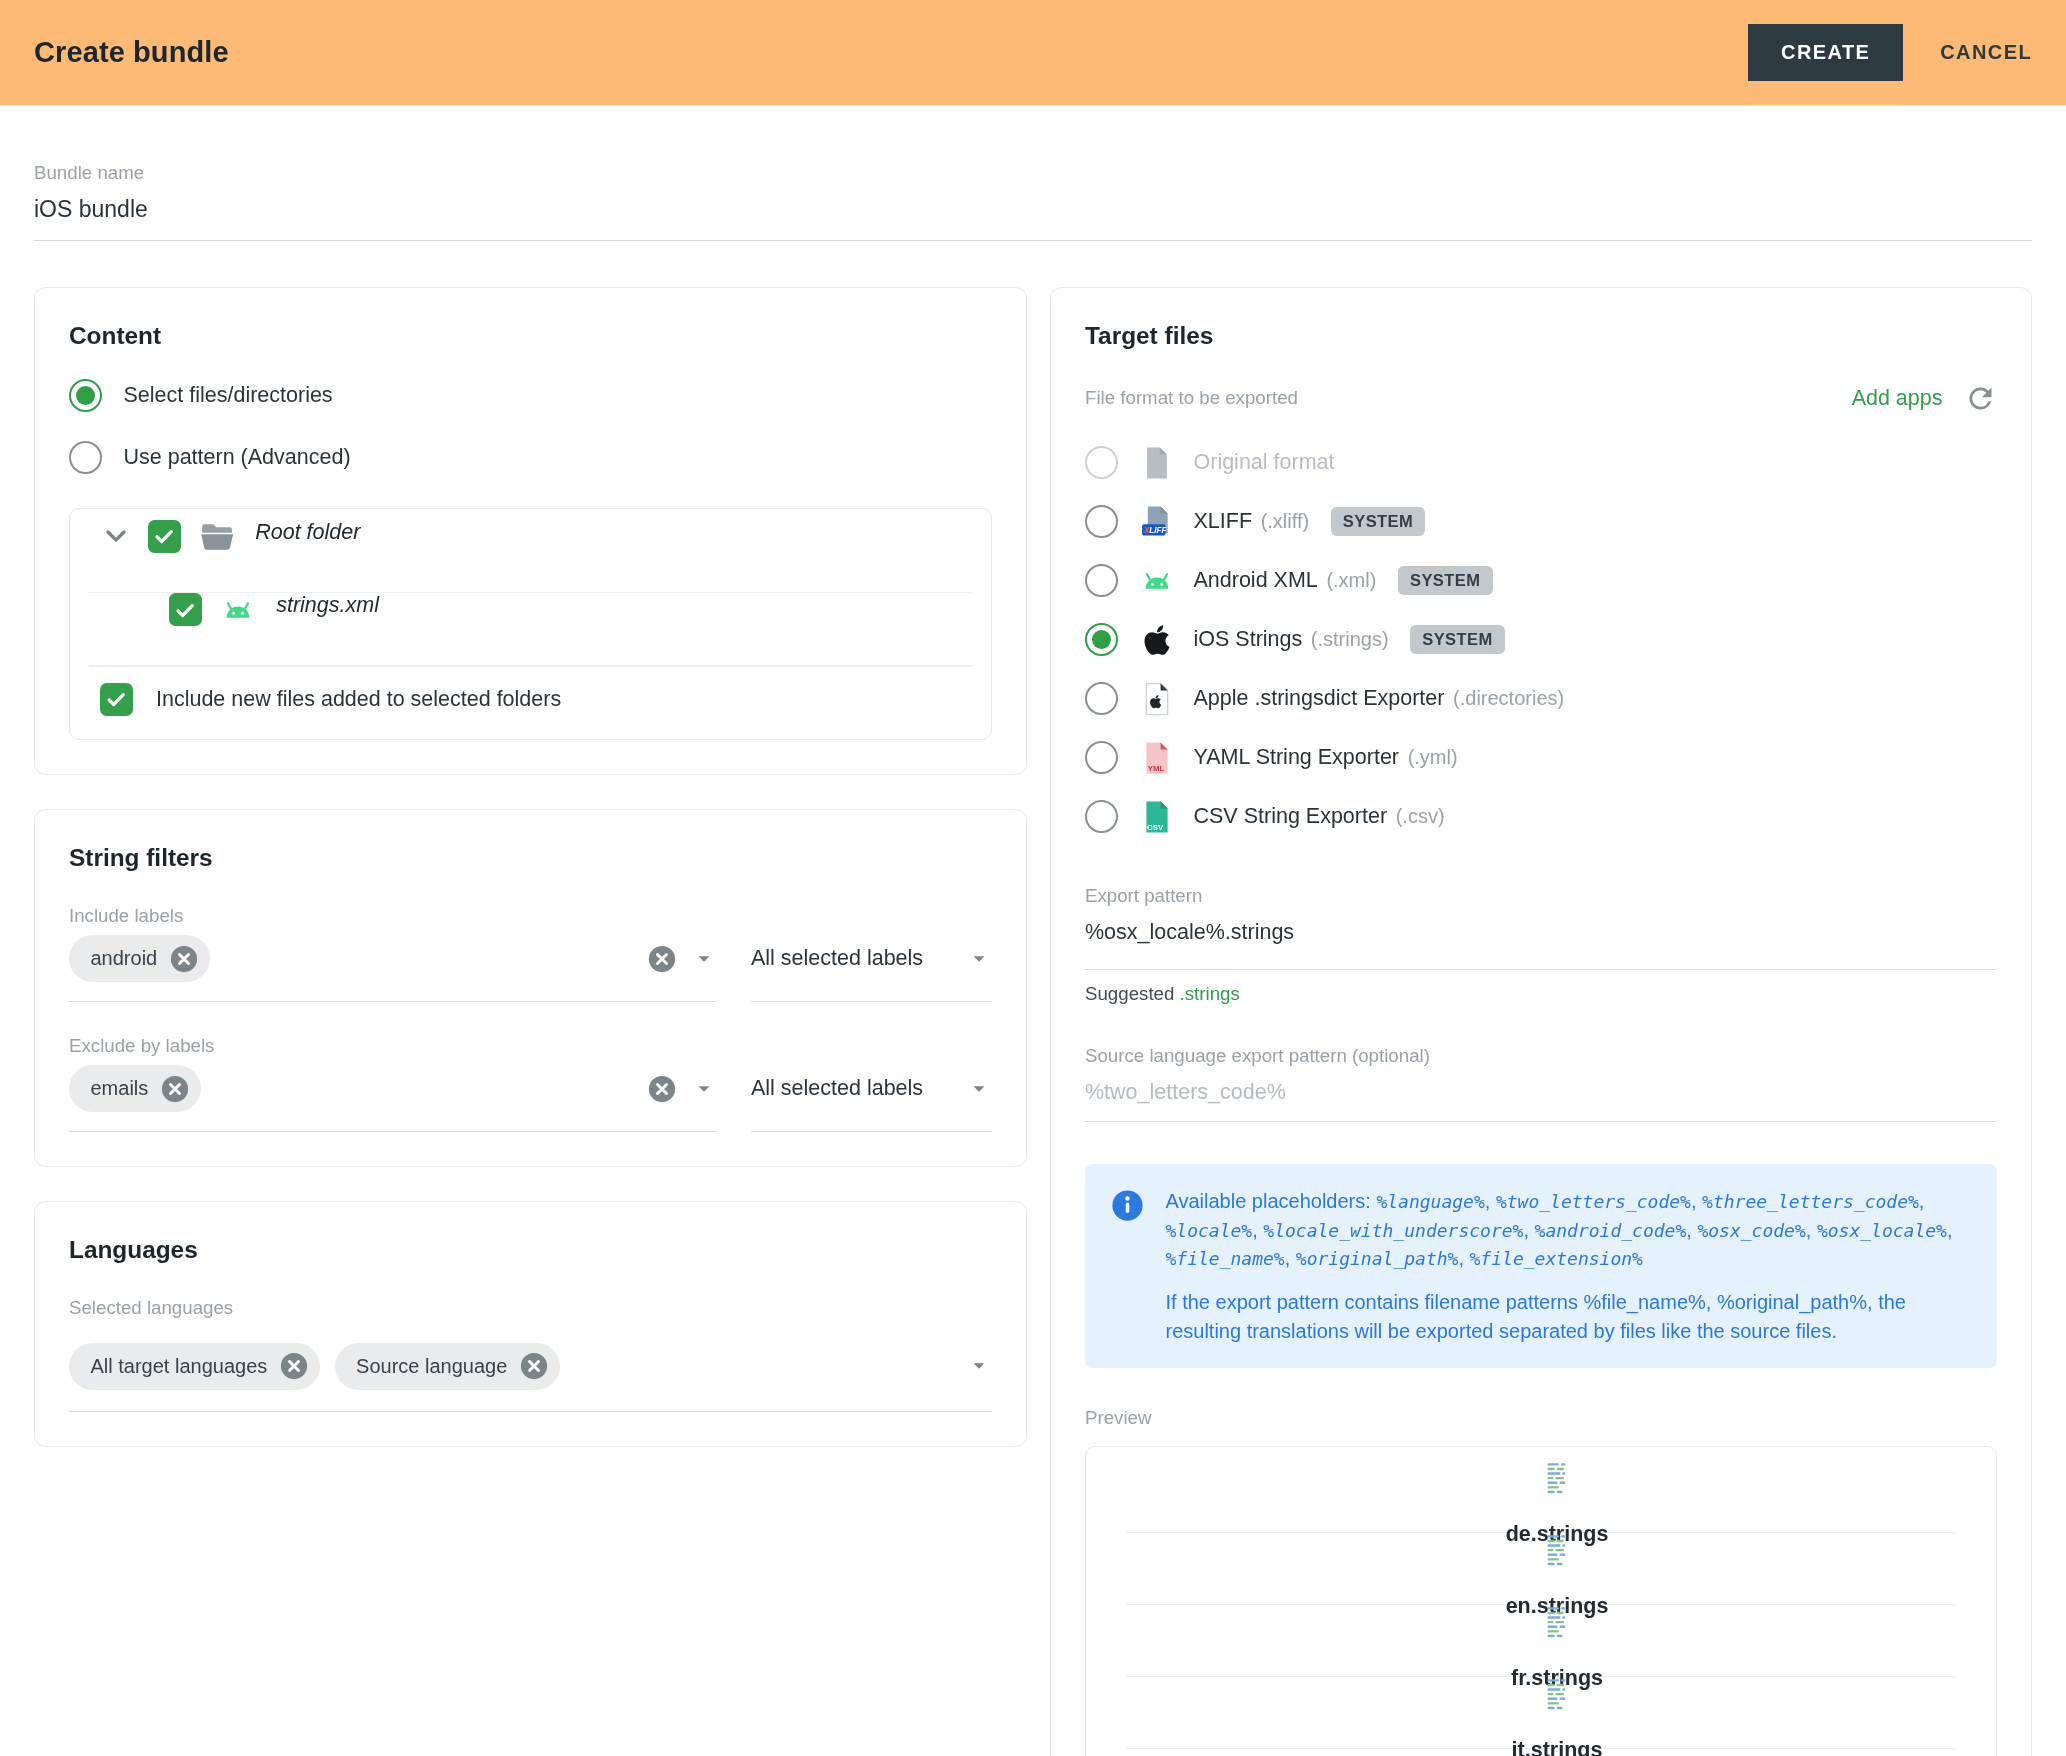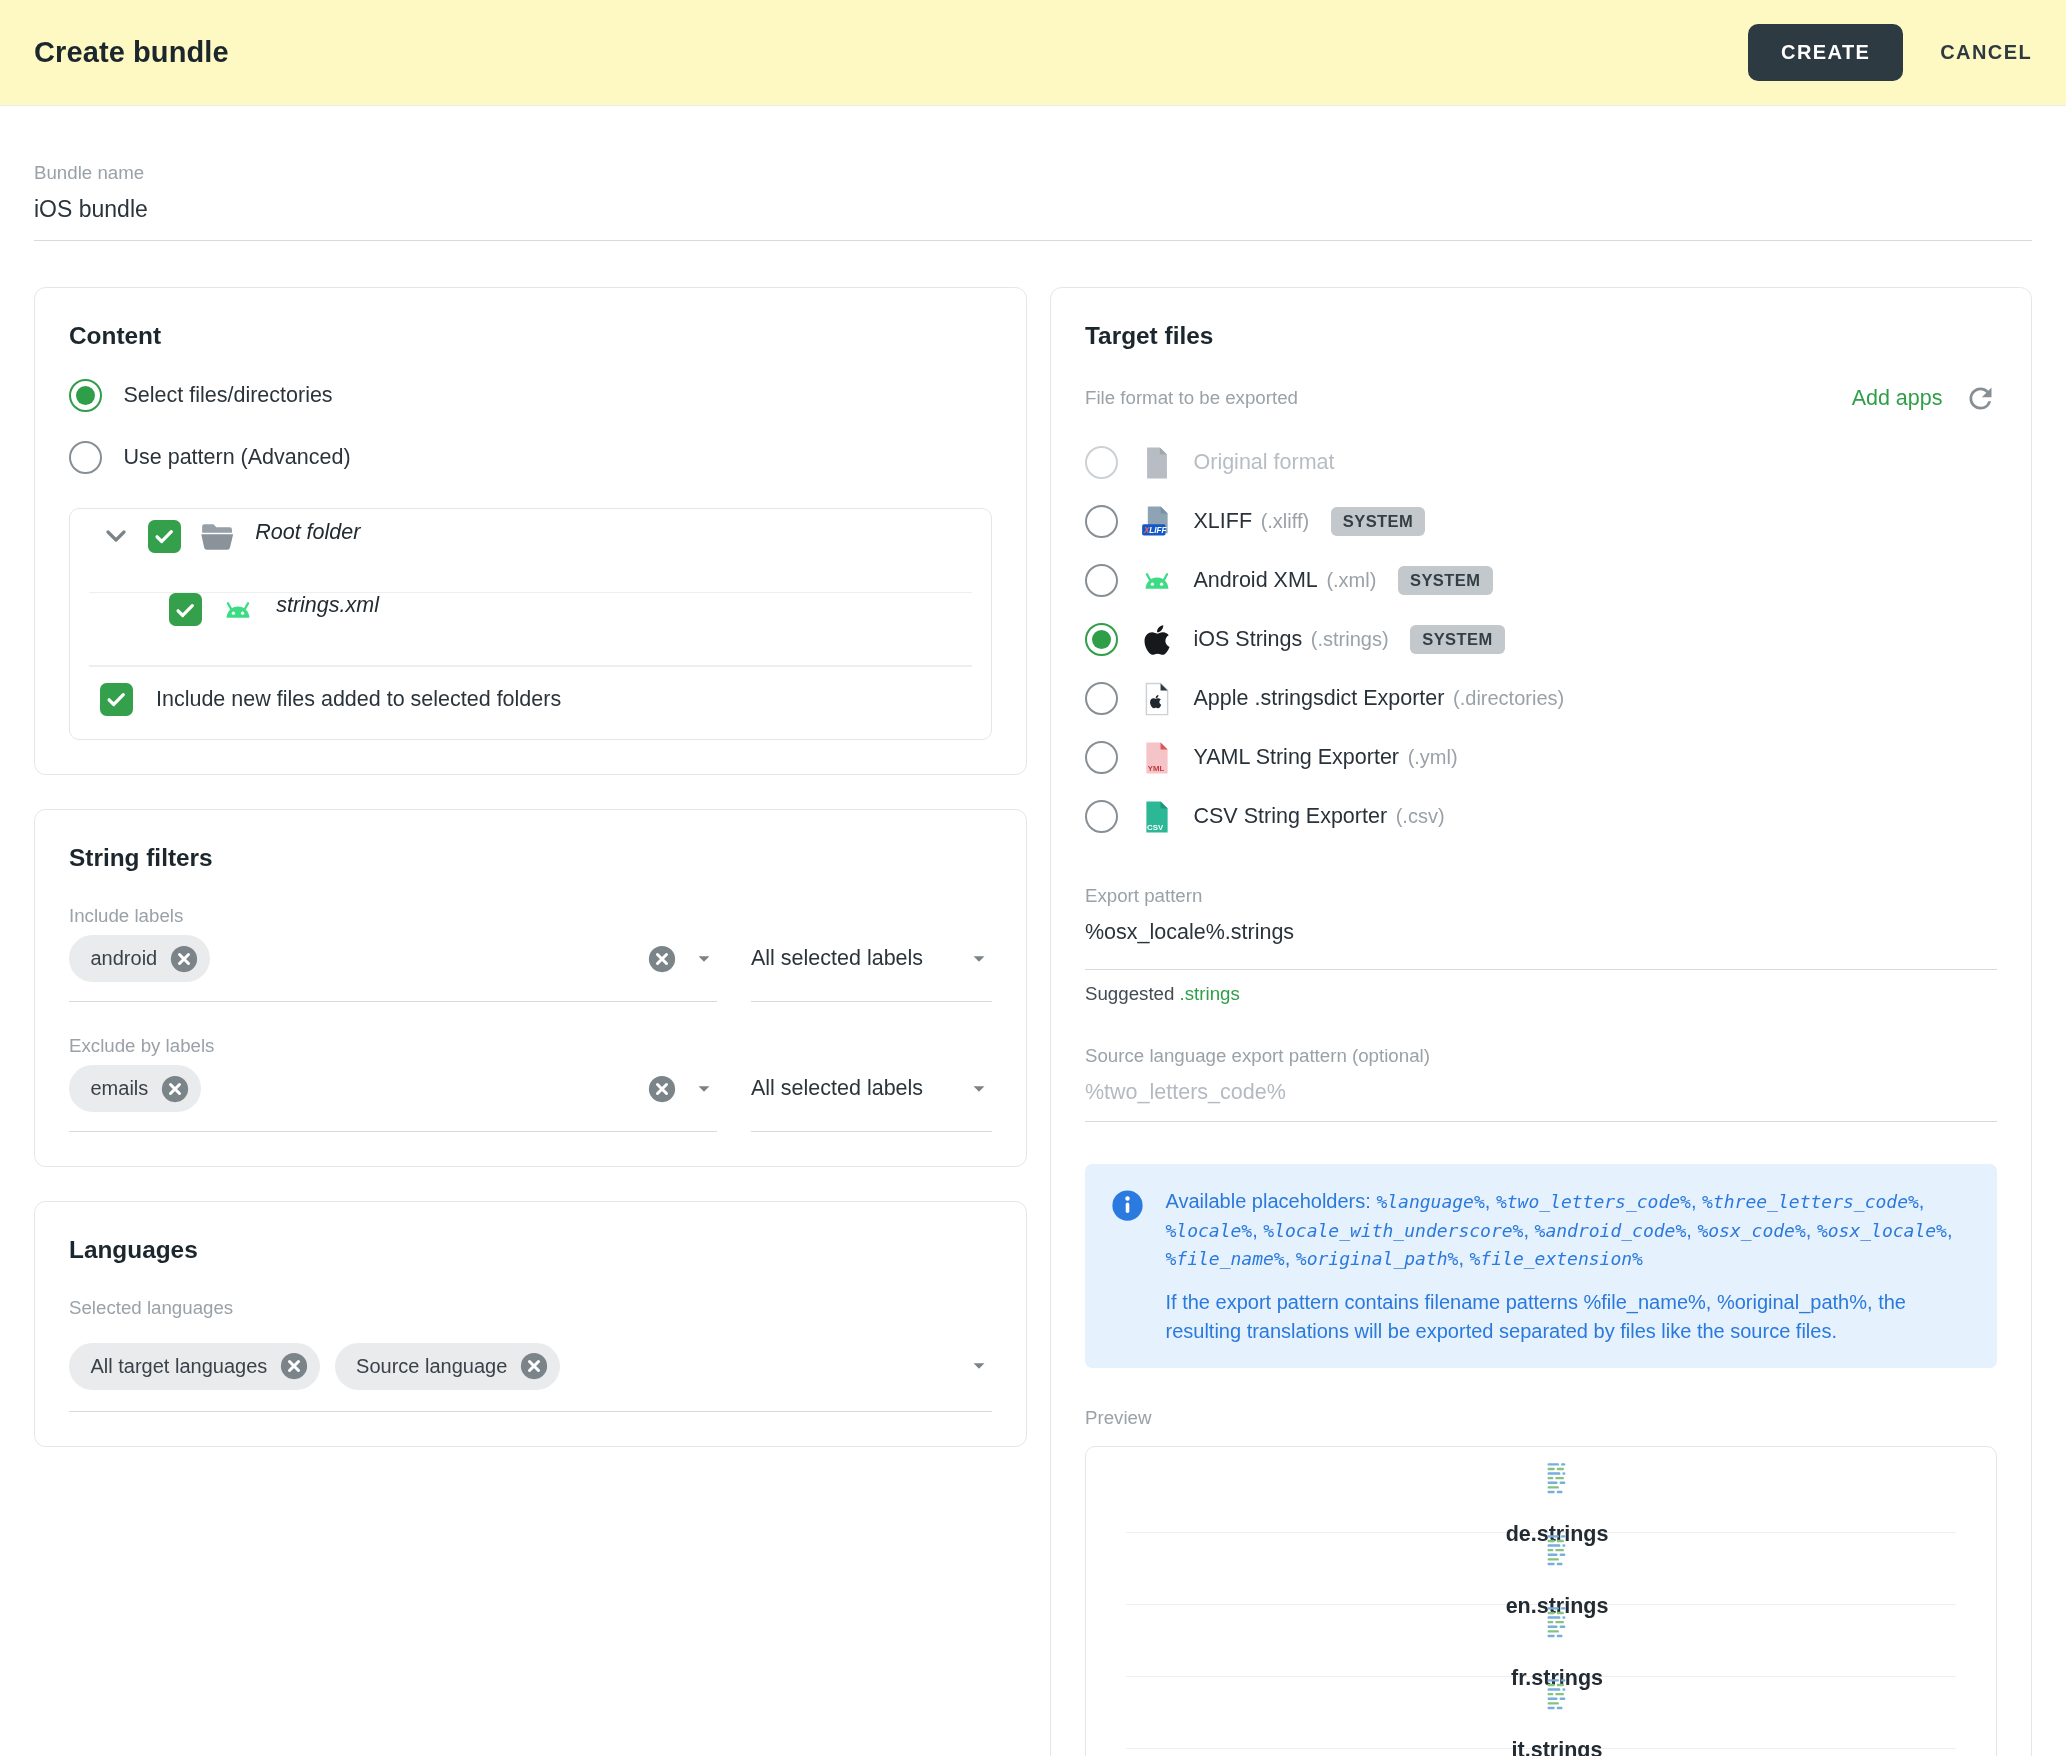--- a/index.html
+++ b/index.html
@@ -6,26 +6,26 @@
   html,body { background:#ffffff; }
   body {
     width: 2066px; min-height: 1756px;
     font-family: "Liberation Sans", sans-serif;
     color: #242e35; font-size: 20px;
   }
 
   
   .topbar {
     height: 106px; display:flex; align-items:center;
-    padding: 0 34px; border-bottom: 1.4px solid #e9ebec; background:#fef9c3;
+    padding: 0 34px; border-bottom: 1.4px solid #e9ebec; background:#fdba74;
   }
   .topbar h1 { font-size: 29px; font-weight: 700; color:#1c262d; letter-spacing:0.1px; }
   .topbar-actions { margin-left:auto; display:flex; align-items:center; }
   .btn-create {
-    background:#2e3a41; color:#fff; border:none; border-radius:10px;
+    background:#2e3a41; color:#fff; border:none; border-radius:0;
     font-family:inherit; font-size:20px; font-weight:700; letter-spacing:1.4px;
     padding: 17px 33px; cursor:pointer;
   }
   .btn-cancel {
     background:none; border:none; font-family:inherit; cursor:pointer;
     color:#2e3a41; font-size:20px; font-weight:700; letter-spacing:1.4px; margin-left:37px;
   }
 
   
   .page-pad { padding: 0 34px; }

